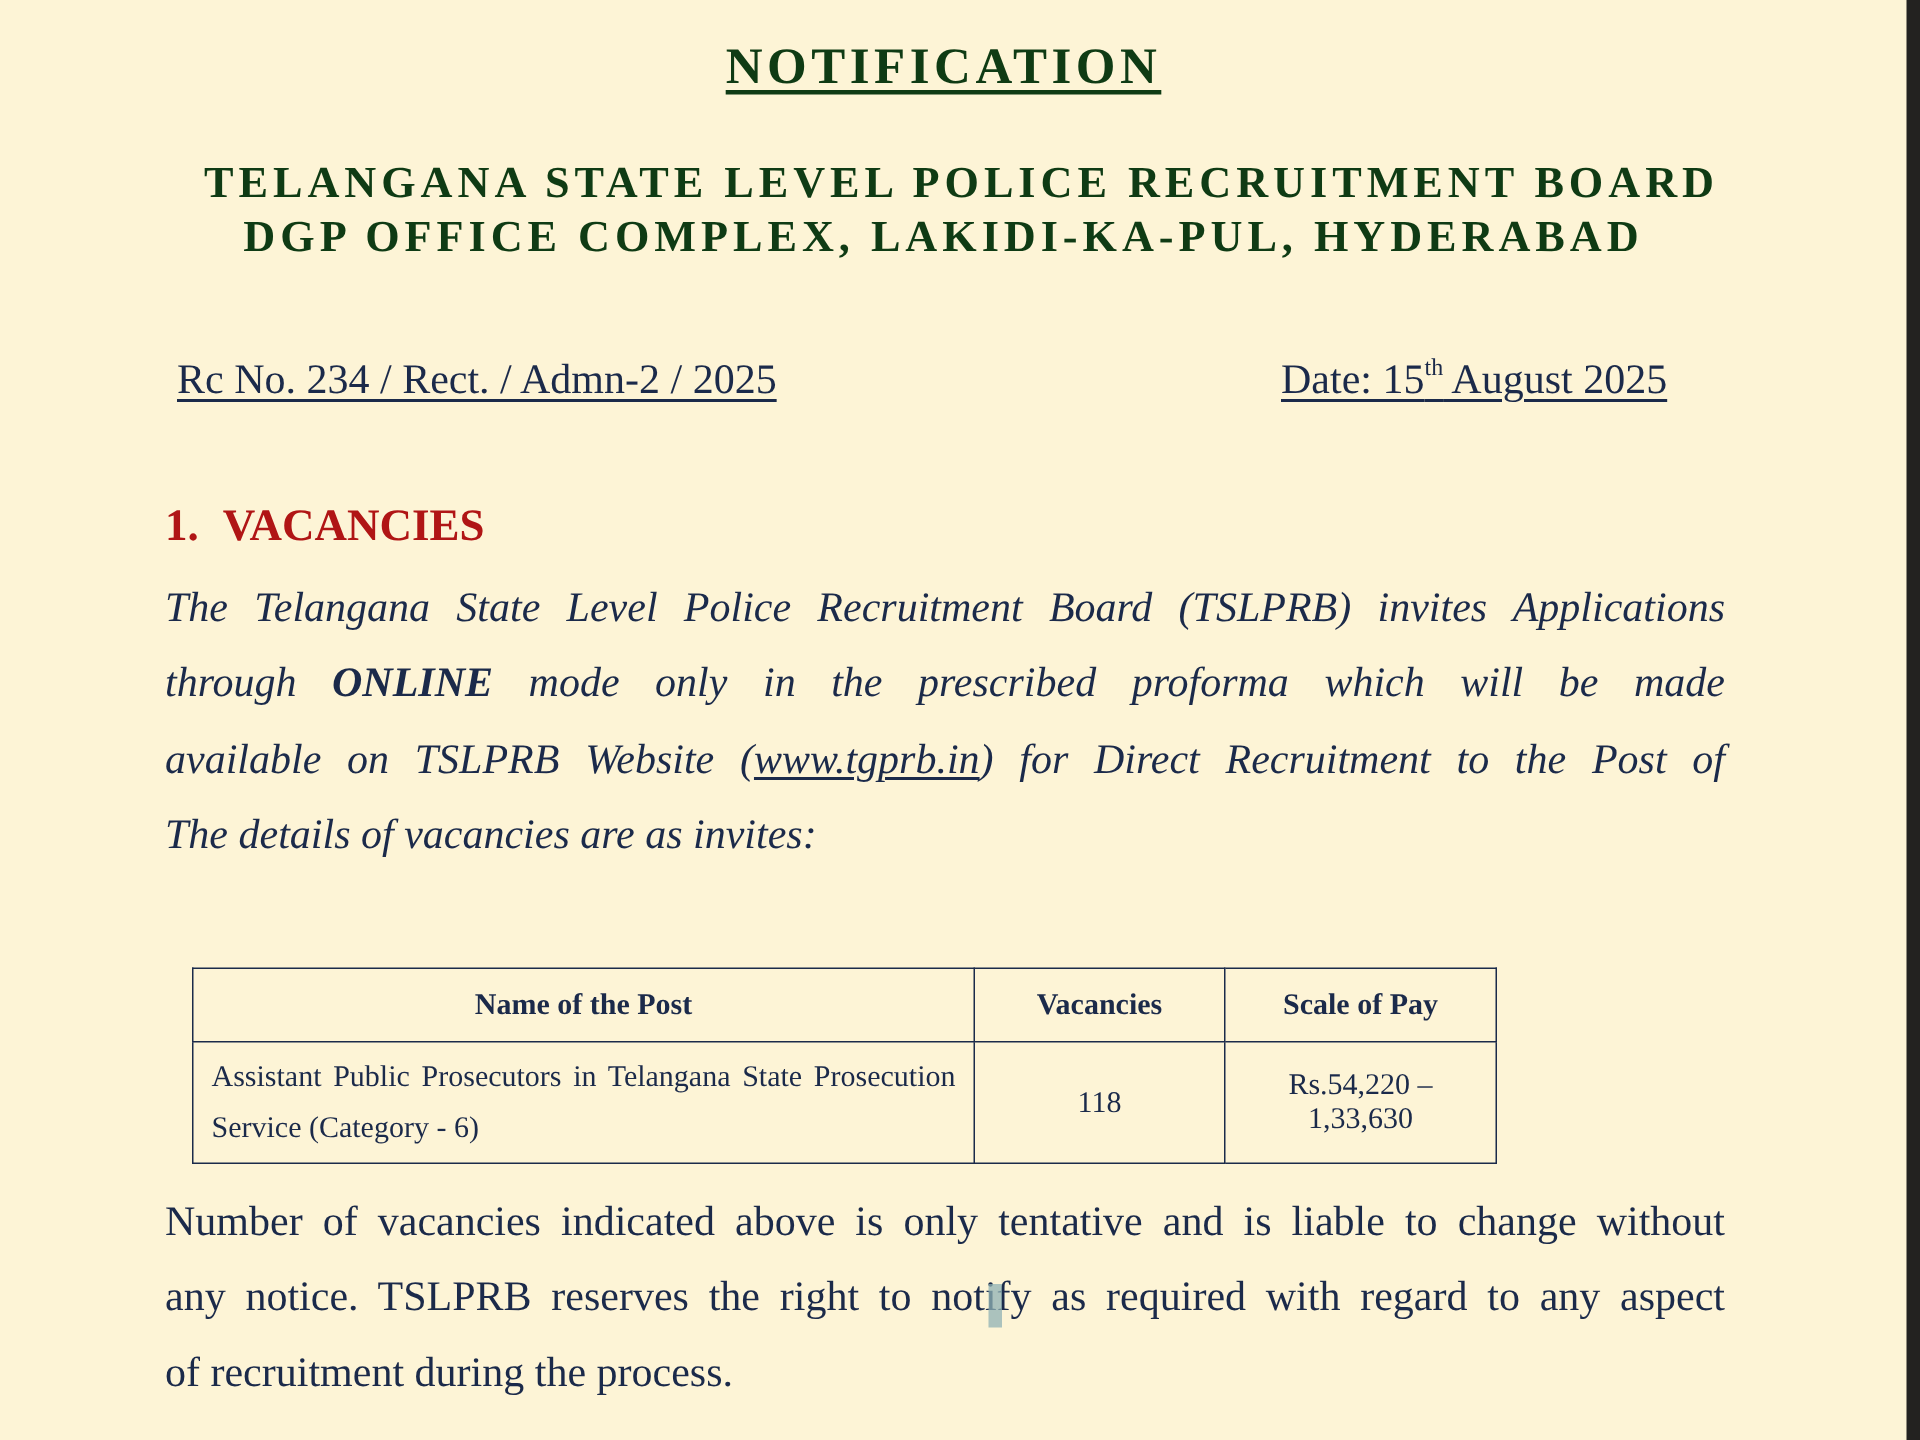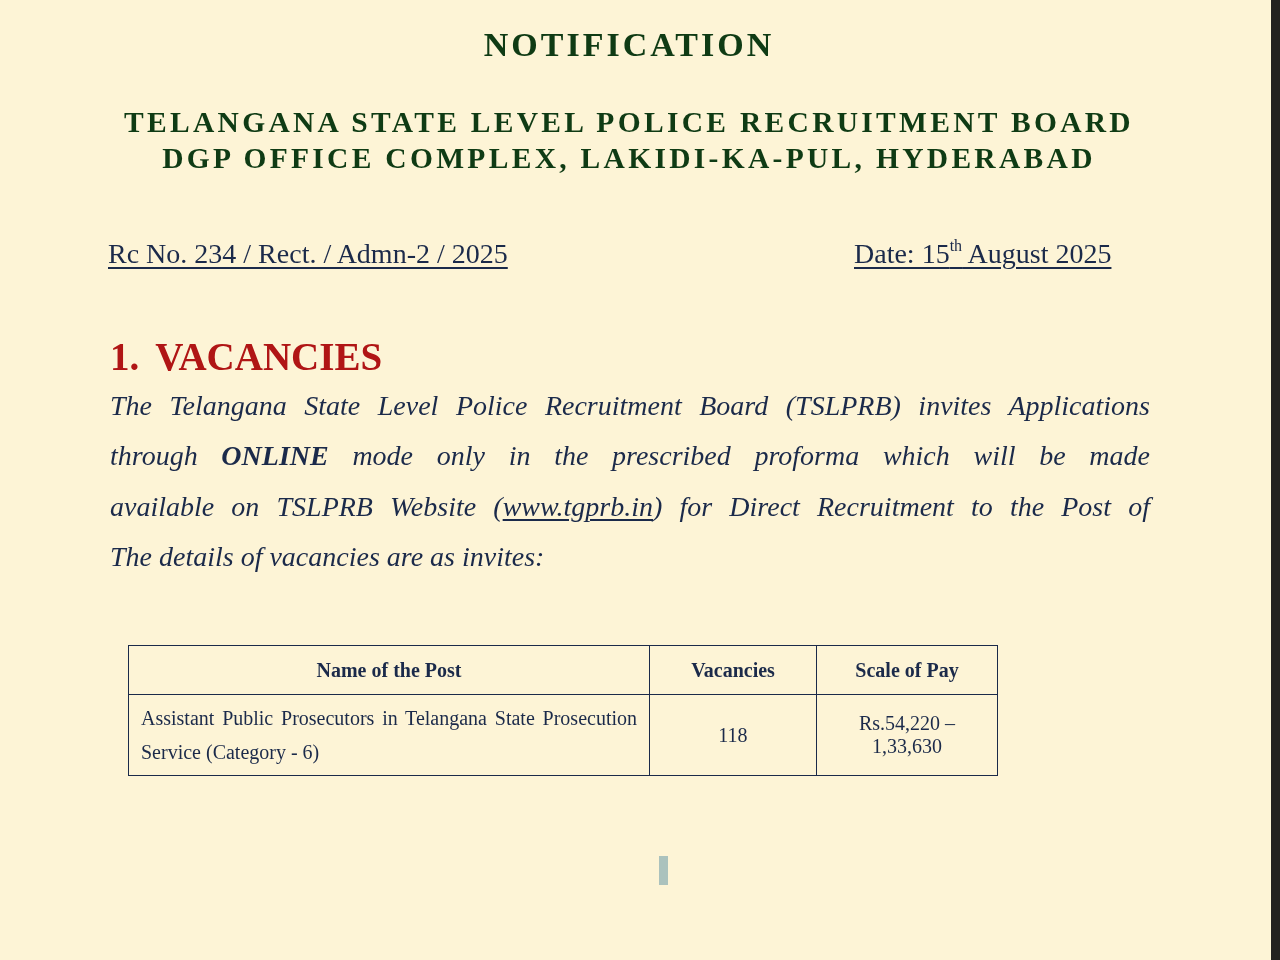--- a/index.html
+++ b/index.html
@@ -12,37 +12,37 @@
     }
     .edge-strip {
       position: absolute; top: 0; right: 0; width: 9px; height: 960px;
       background: #232220;
     }
     .page { position: absolute; left: 0; top: 0; width: 1271px; height: 960px; }
     .title {
       position: absolute; top: 26px; left: 0; width: 1258px; text-align: center;
       color: #0f3b14; font-weight: bold; font-size: 34px; letter-spacing: 3px;
     }
-    .title span { text-decoration-thickness: 3px; text-underline-offset: 5px; }
+    .title span { text-decoration: underline; text-decoration-thickness: 3px; text-underline-offset: 5px; }
     .org {
       position: absolute; left: 0; width: 1258px; text-align: center;
       color: #0f3b14; font-weight: bold; font-size: 29.5px; letter-spacing: 3.3px;
     }
-    .org1 { top: 106px; }
+    .org1 { top: 106px; padding-left: 12px; }
     .org2 { top: 142px; }
     .ref {
       position: absolute; top: 238px; font-size: 28px; color: #1b2a4a;
       text-decoration: underline; text-decoration-thickness: 2px; text-underline-offset: 4px;
     }
-    .ref-left { left: 108px; }
+    .ref-left { left: 118px; }
     .ref-right { left: 854px; }
     .ref sup { font-size: 16px; position: relative; top: -2px; }
     .section-head {
       position: absolute; top: 334px; left: 110px;
-      color: #b01515; font-weight: bold; font-size: 39px;
+      color: #b01515; font-weight: bold; font-size: 30px;
     }
     .section-head .num { margin-right: 16px; }
     .para {
       position: absolute; left: 110px; width: 1040px;
       font-size: 28px; line-height: 50.4px; text-align: justify;
       text-align-last: justify;
     }
     .line { display: block; text-align: justify; text-align-last: justify; white-space: nowrap; }
     .line.left { text-align-last: left; }
     .p1 { top: 381px; font-style: italic; }
@@ -95,17 +95,22 @@
     </thead>
     <tbody>
       <tr>
         <td class="cell-name">Assistant Public Prosecutors in Telangana State Prosecution Service (Category - 6)</td>
         <td class="col-vac">118</td>
         <td class="col-pay">Rs.54,220 – 1,33,630</td>
       </tr>
     </tbody>
   </table>
 
+  <div class="para p2">
+    <span class="line">Number of vacancies indicated above is only tentative and is liable to change without</span>
+    <span class="line">any notice. TSLPRB reserves the right to notify as required with regard to any aspect</span>
+    <span class="line left">of recruitment during the process.</span>
+  </div>
 
   <div class="caret"></div>
 </div>
 
 <div class="edge-strip"></div>
 
 </body></html>

